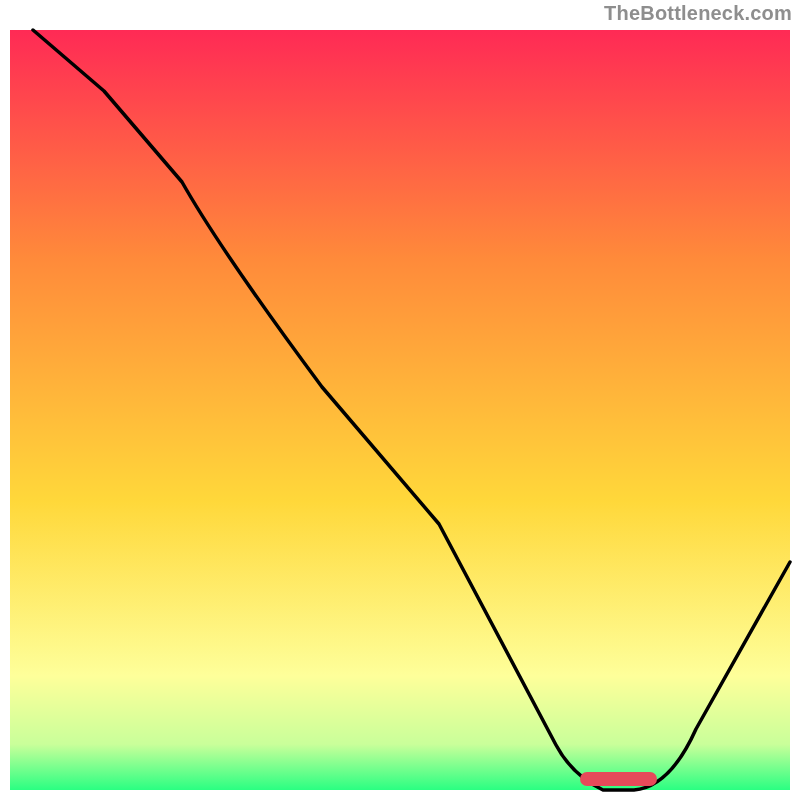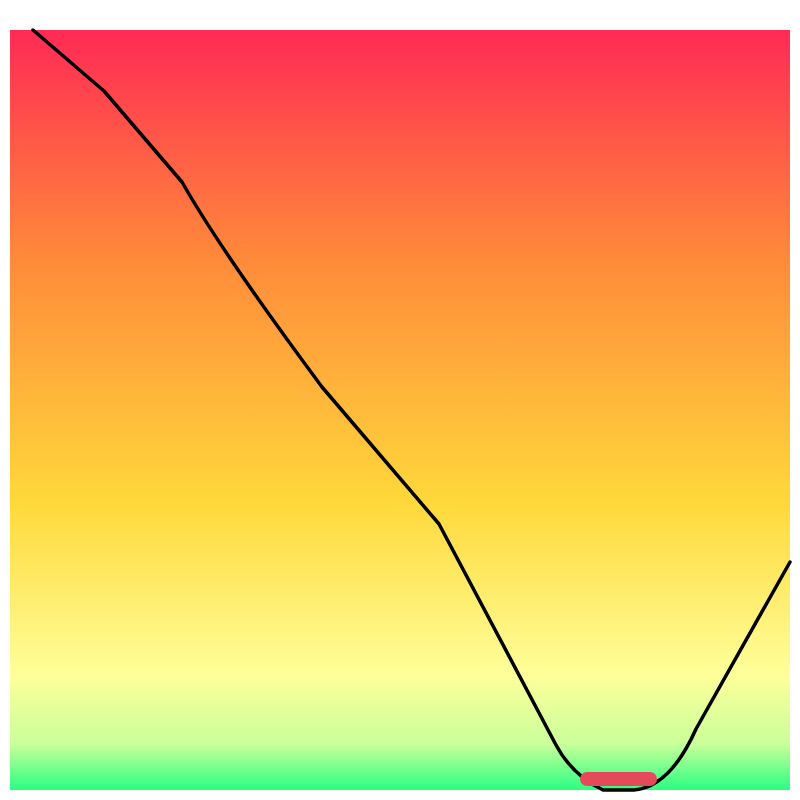--- a/index.html
+++ b/index.html
@@ -42,20 +42,21 @@
   }
   .pill {
     stroke-linecap: round;
   }
 </style>
 </head>
 <body>
 
 <div class="stage">
 
+  <div class="watermark">TheBottleneck.com</div>
 
   <svg class="plot" viewBox="0 0 800 800">
 
     <defs>
       <linearGradient id="heat" x1="0" y1="0" x2="0" y2="1">
         <stop offset="0%" stop-color="#ff2a55"></stop>
         <stop offset="30%" stop-color="#ff8a3a"></stop>
         <stop offset="62%" stop-color="#ffd83a"></stop>
         <stop offset="85%" stop-color="#feff9a"></stop>
         <stop offset="94%" stop-color="#c9ff9a"></stop>

